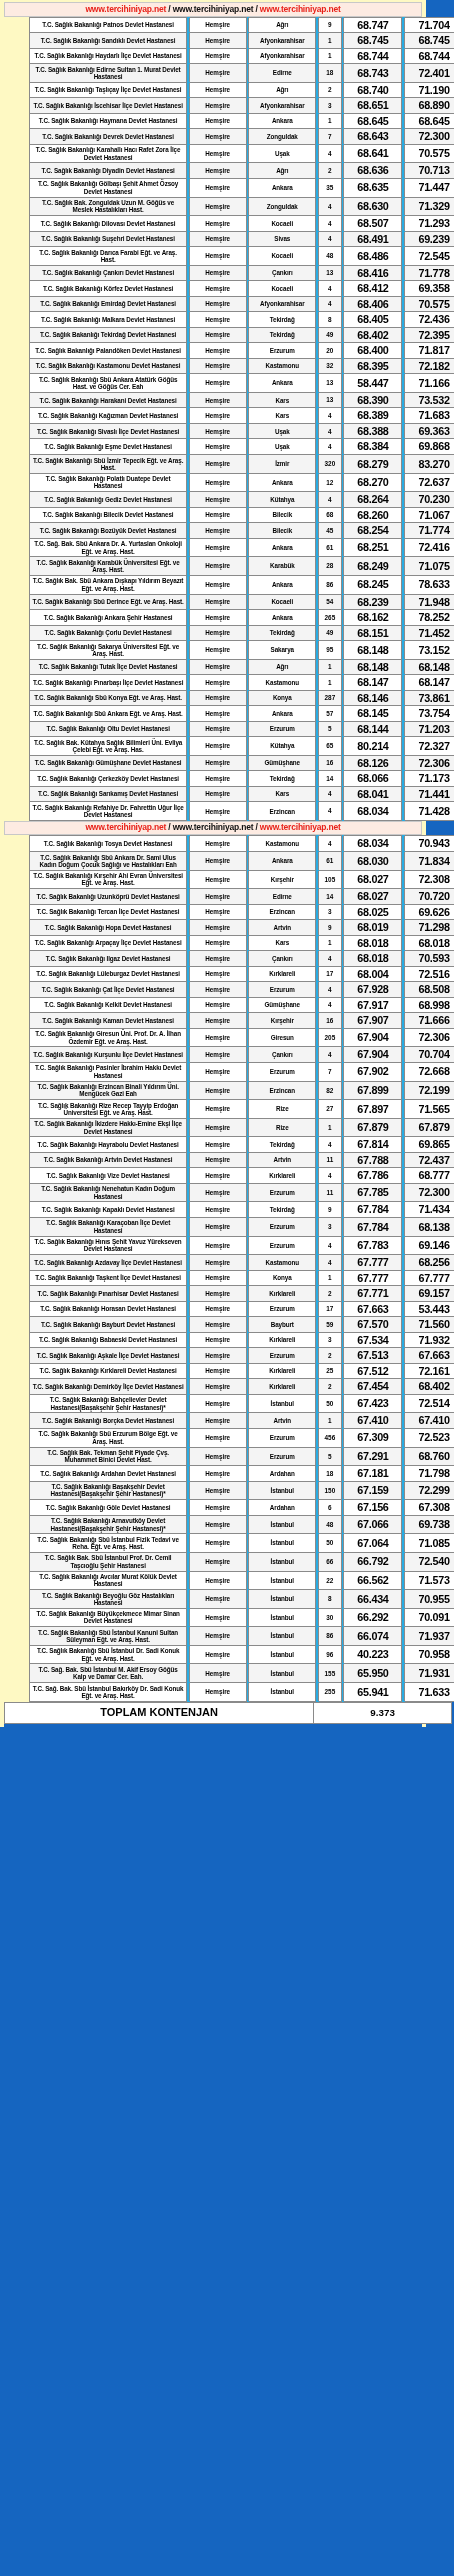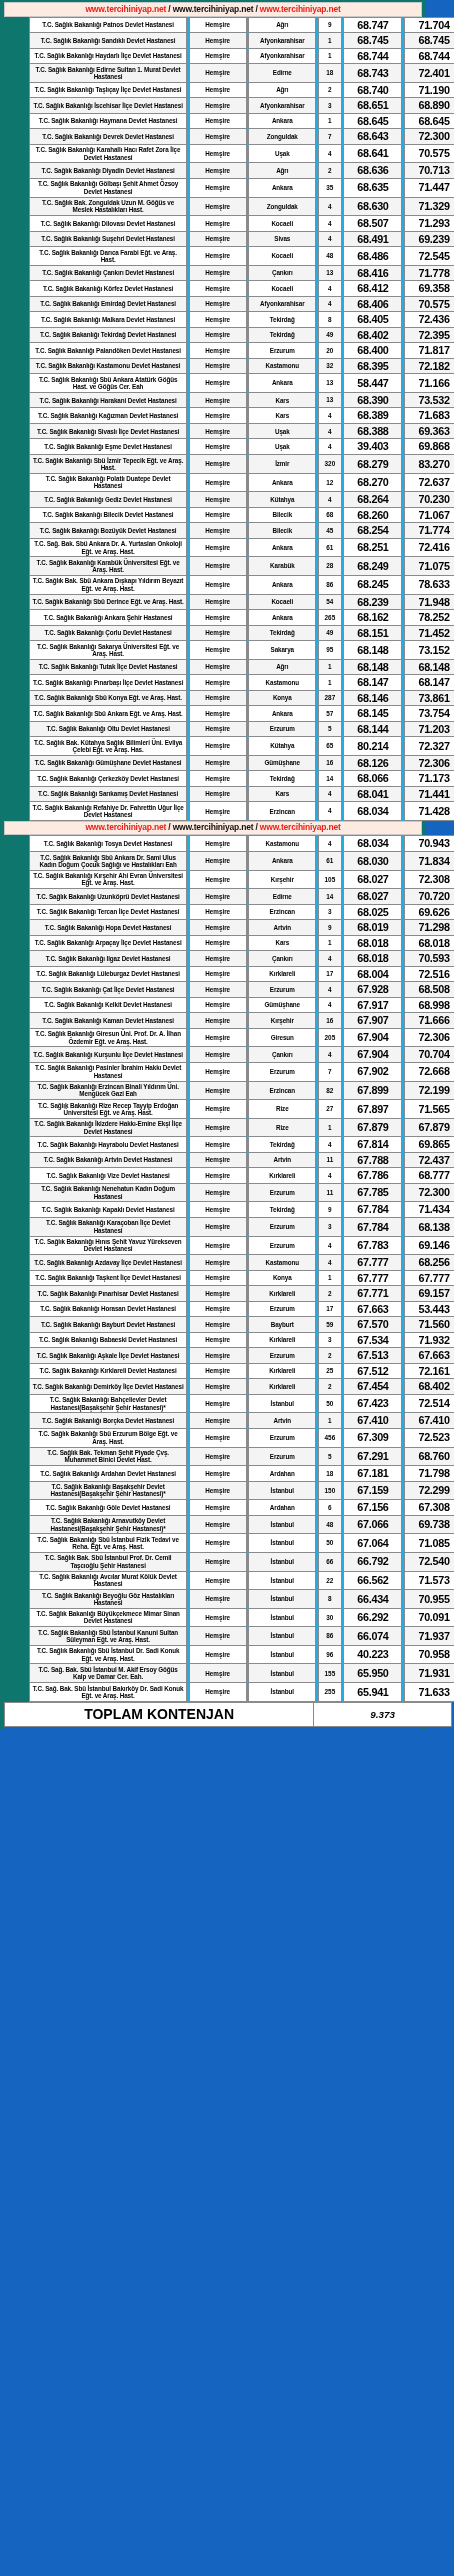--- a/index.html
+++ b/index.html
@@ -6,21 +6,21 @@
   body{
     width:455px;
     background:#1565C0;
     font-family:"Liberation Sans", sans-serif;
     -webkit-font-smoothing:none;
   }
   .page{
     width:426px;
     box-sizing:border-box;
     padding:2.1px 4.1px 0 4.1px;
-    background:#0f766e;
+    background:#fef9c3;
   }
   .banner{
     background:#FDEBE2;
     border:0.5px solid #c8c8c8;
     text-align:center;
     font-weight:bold;
     font-size:8.5px;
     letter-spacing:-0.2px;
     padding:1.5px 0 2.1px 0;
     line-height:1.05;
@@ -83,29 +83,28 @@
     border-collapse:collapse;
     table-layout:fixed;
     background:#fff;
     margin-top:0.5px;
   }
   .total td{
     border:0.5px solid #8a8a8a;
     font-weight:bold;
   }
   .total td.lbl{
-    font-size:14px;
+    font-size:11px;
     text-align:center;
     padding:3.1px 0 3.6px 0;
   }
   .total td.val{
     font-size:9.8px;
     text-align:center;
     padding:3.1px 0 3.6px 0;
-    font-style:italic;
   }
   .botpad{height:3.1px;background:#1565C0;}
 </style>
 </head>
 <body>
 
 <div class="page">
 
   <div class="banner">
     <span class="r">www.tercihiniyap.net</span><span class="k"> / </span><span class="k">www.tercihiniyap.net</span><span class="k"> / </span><span class="r">www.tercihiniyap.net</span>
@@ -466,21 +465,21 @@
         </tr>
         <tr class="odd">
           <td class="name">T.C. Sağlık Bakanlığı Eşme Devlet Hastanesi</td>
           <td class="sep"></td>
           <td class="unvan">Hemşire</td>
           <td class="sep"></td>
           <td class="il">Uşak</td>
           <td class="sep"></td>
           <td class="kont">4</td>
           <td class="sep"></td>
-          <td class="puan">39.403</td>
+          <td class="puan">68.384</td>
           <td class="sep"></td>
           <td class="puan">69.868</td>
         </tr>
         <tr class="even">
           <td class="name">T.C. Sağlık Bakanlığı Sbü İzmir Tepecik Eğt. ve Araş. Hast.</td>
           <td class="sep"></td>
           <td class="unvan">Hemşire</td>
           <td class="sep"></td>
           <td class="il">İzmir</td>
           <td class="sep"></td>

